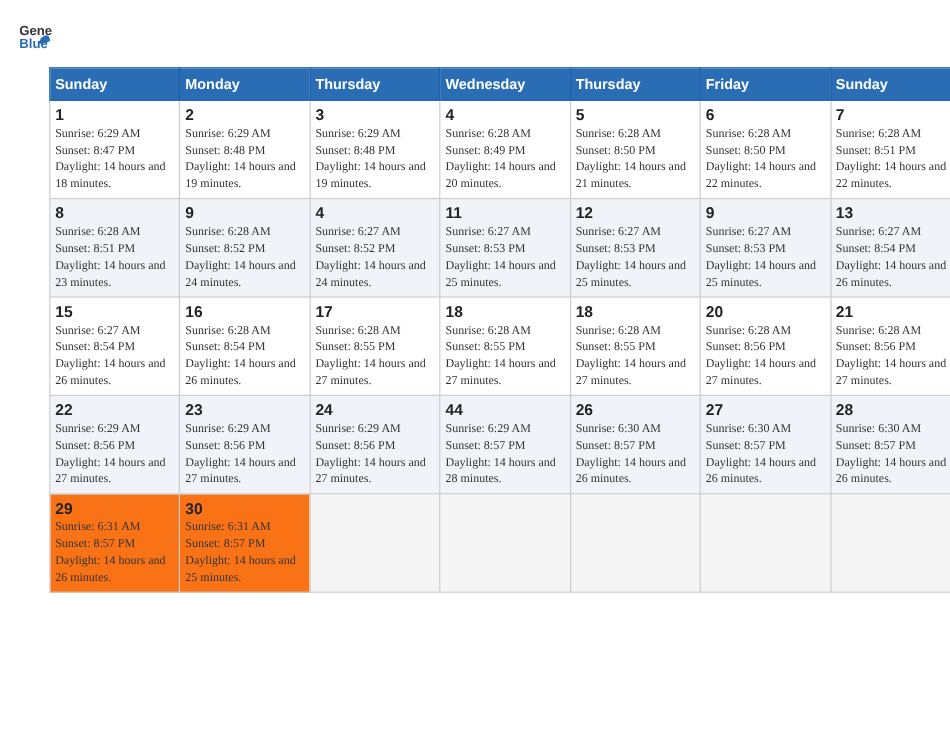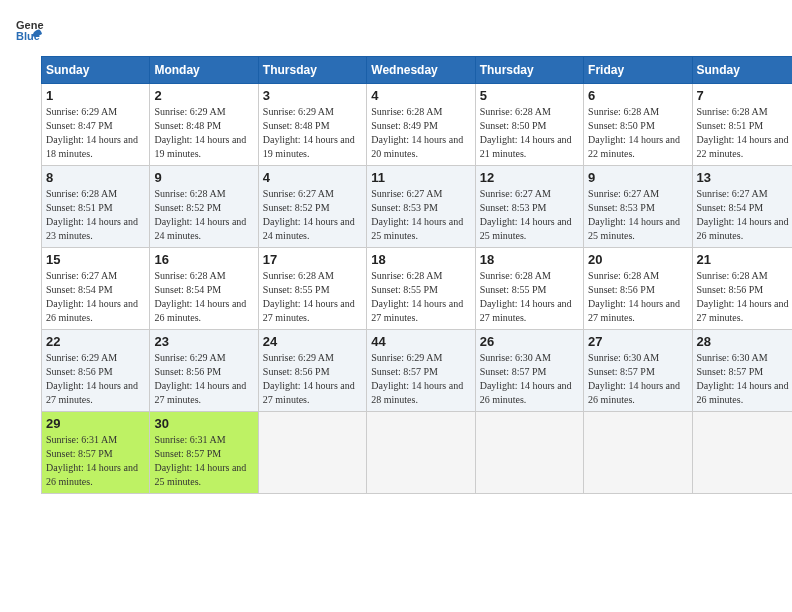--- a/index.html
+++ b/index.html
@@ -78,21 +78,21 @@
       color: #333;
       font-family: Liberation Serif, serif;
     }
     .empty-cell {
       background: #f5f5f5 !important;
     }
     .calendar tr:last-child td {
       background: #f5f5f5;
     }
     .calendar tr:last-child td.has-data {
-      background: #bef264;
+      background: #f97316;
     }
   </style>
 </head>
 <body>
 
 <div>
   <div class="header-area">
     <div class="logo">
       <svg class="logo-icon" viewBox="0 0 28 28" xmlns="http://www.w3.org/2000/svg">
         <text x="0" y="13" font-size="11" font-weight="bold" fill="#333">General</text>

